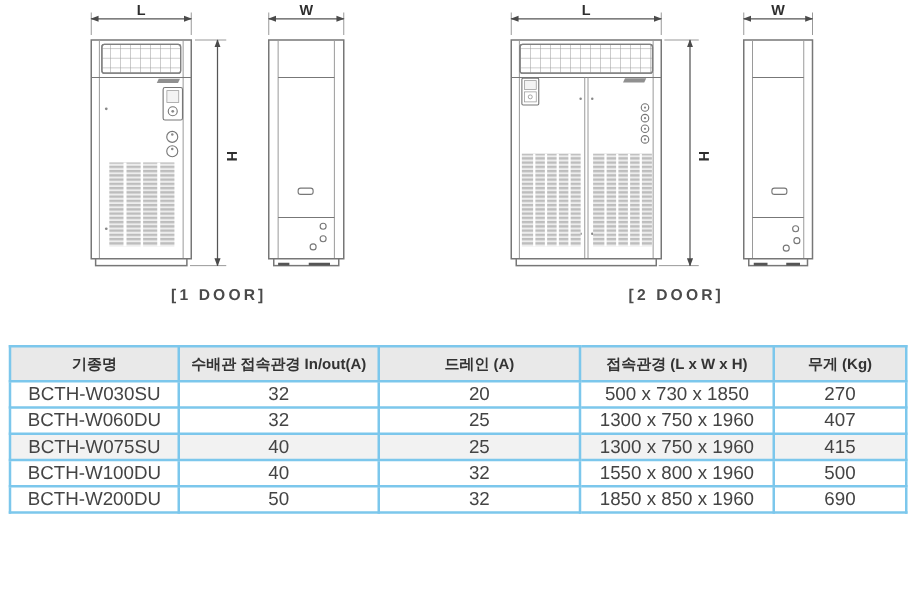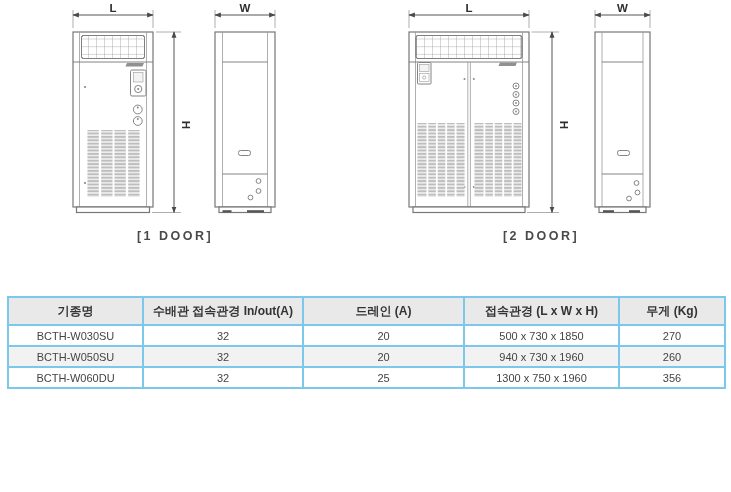--- a/index.html
+++ b/index.html
@@ -14,24 +14,24 @@
   svg .part{fill:#ffffff;stroke:var(--diagram-line,#777);stroke-width:0.9;}
   svg .inner{fill:#f3f3f3;stroke:#999;stroke-width:0.6;}
   svg .dot{fill:#888;stroke:none;}
   svg .dimline{stroke:#555;stroke-width:1;fill:none;}
   svg .ext{stroke:#999;stroke-width:0.8;fill:none;}
   svg .dimtext{font:600 11.5px "Liberation Sans",sans-serif;fill:#2e2e2e;}
   svg .caption{font:600 12.5px "Liberation Sans",sans-serif;letter-spacing:2.5px;fill:#4a4a4a;}
   svg .feet{fill:#555;stroke:none;}
 
   
-  table.spec{position:absolute;left:7px;top:296px;width:717px;border-collapse:collapse;table-layout:fixed;}
+  table.spec{position:absolute;left:7px;top:276px;width:717px;border-collapse:collapse;table-layout:fixed;}
   table.spec th,table.spec td{border:2px solid var(--table-border,#7cc7ec);text-align:center;vertical-align:middle;padding:0;}
   table.spec th{background:var(--header-bg,#e9e9e9);height:26px;font-size:12px;font-weight:bold;color:#333;}
-  table.spec td{height:19px;font-size:11px;color:#444;background:#fff;}
+  table.spec td{height:19px;font-size:15px;color:#444;background:#fff;}
   table.spec tr.alt td{background:var(--row-alt-bg,#f2f2f2);}
 </style>
 </head>
 <body>
 
 <div class="sheet">
 
   <svg class="diagrams" viewBox="0 0 731 262">
     <defs>
       <marker id="arr" viewBox="0 0 10 10" refX="9" refY="5" markerWidth="6.5" markerHeight="6.5" orient="auto-start-reverse">
@@ -205,30 +205,44 @@
       </tr>
     </thead>
     <tbody>
       <tr>
         <td>BCTH-W030SU</td>
         <td>32</td>
         <td>20</td>
         <td>500 x 730 x 1850</td>
         <td>270</td>
       </tr>
-      <tr class="alt">
-        <td>BCTH-W050SU</td>
-        <td>32</td>
-        <td>20</td>
-        <td>940 x 730 x 1960</td>
-        <td>260</td>
-      </tr>
       <tr>
         <td>BCTH-W060DU</td>
         <td>32</td>
         <td>25</td>
         <td>1300 x 750 x 1960</td>
-        <td>356</td>
+        <td>407</td>
+      </tr>
+      <tr class="alt">
+        <td>BCTH-W075SU</td>
+        <td>40</td>
+        <td>25</td>
+        <td>1300 x 750 x 1960</td>
+        <td>415</td>
+      </tr>
+      <tr>
+        <td>BCTH-W100DU</td>
+        <td>40</td>
+        <td>32</td>
+        <td>1550 x 800 x 1960</td>
+        <td>500</td>
+      </tr>
+      <tr>
+        <td>BCTH-W200DU</td>
+        <td>50</td>
+        <td>32</td>
+        <td>1850 x 850 x 1960</td>
+        <td>690</td>
       </tr>
     </tbody>
   </table>
 
 </div>
 
 </body></html>

